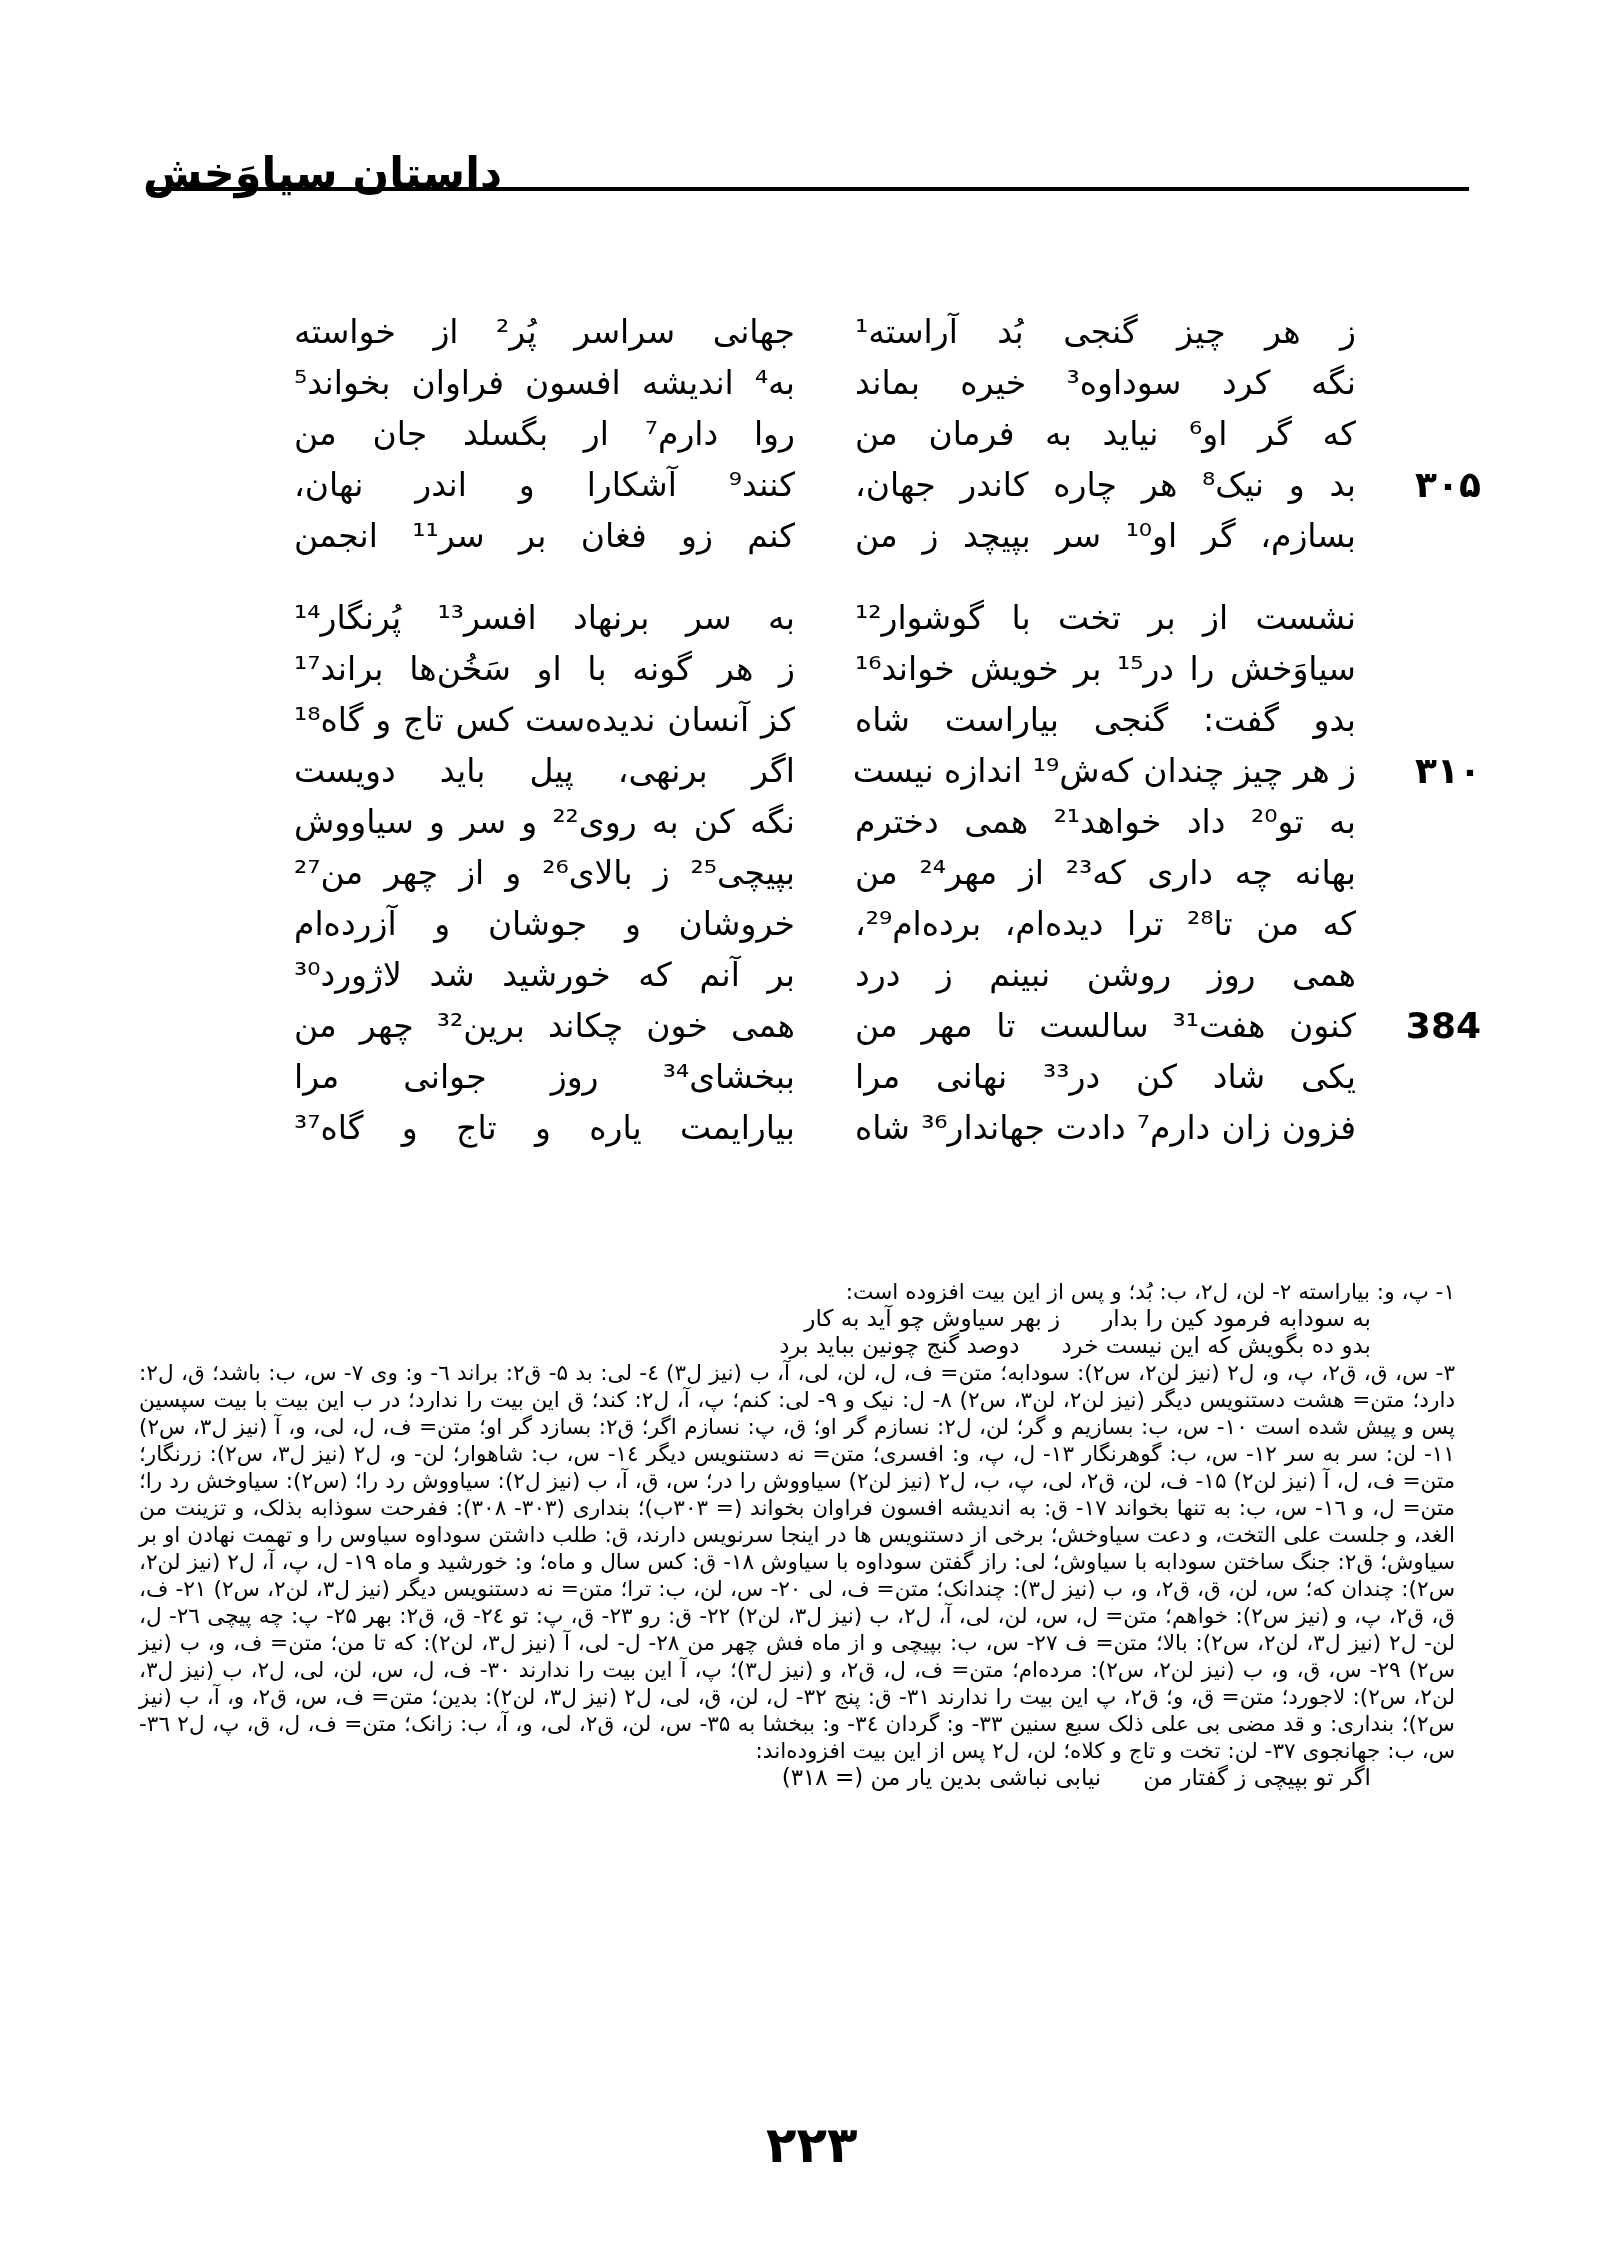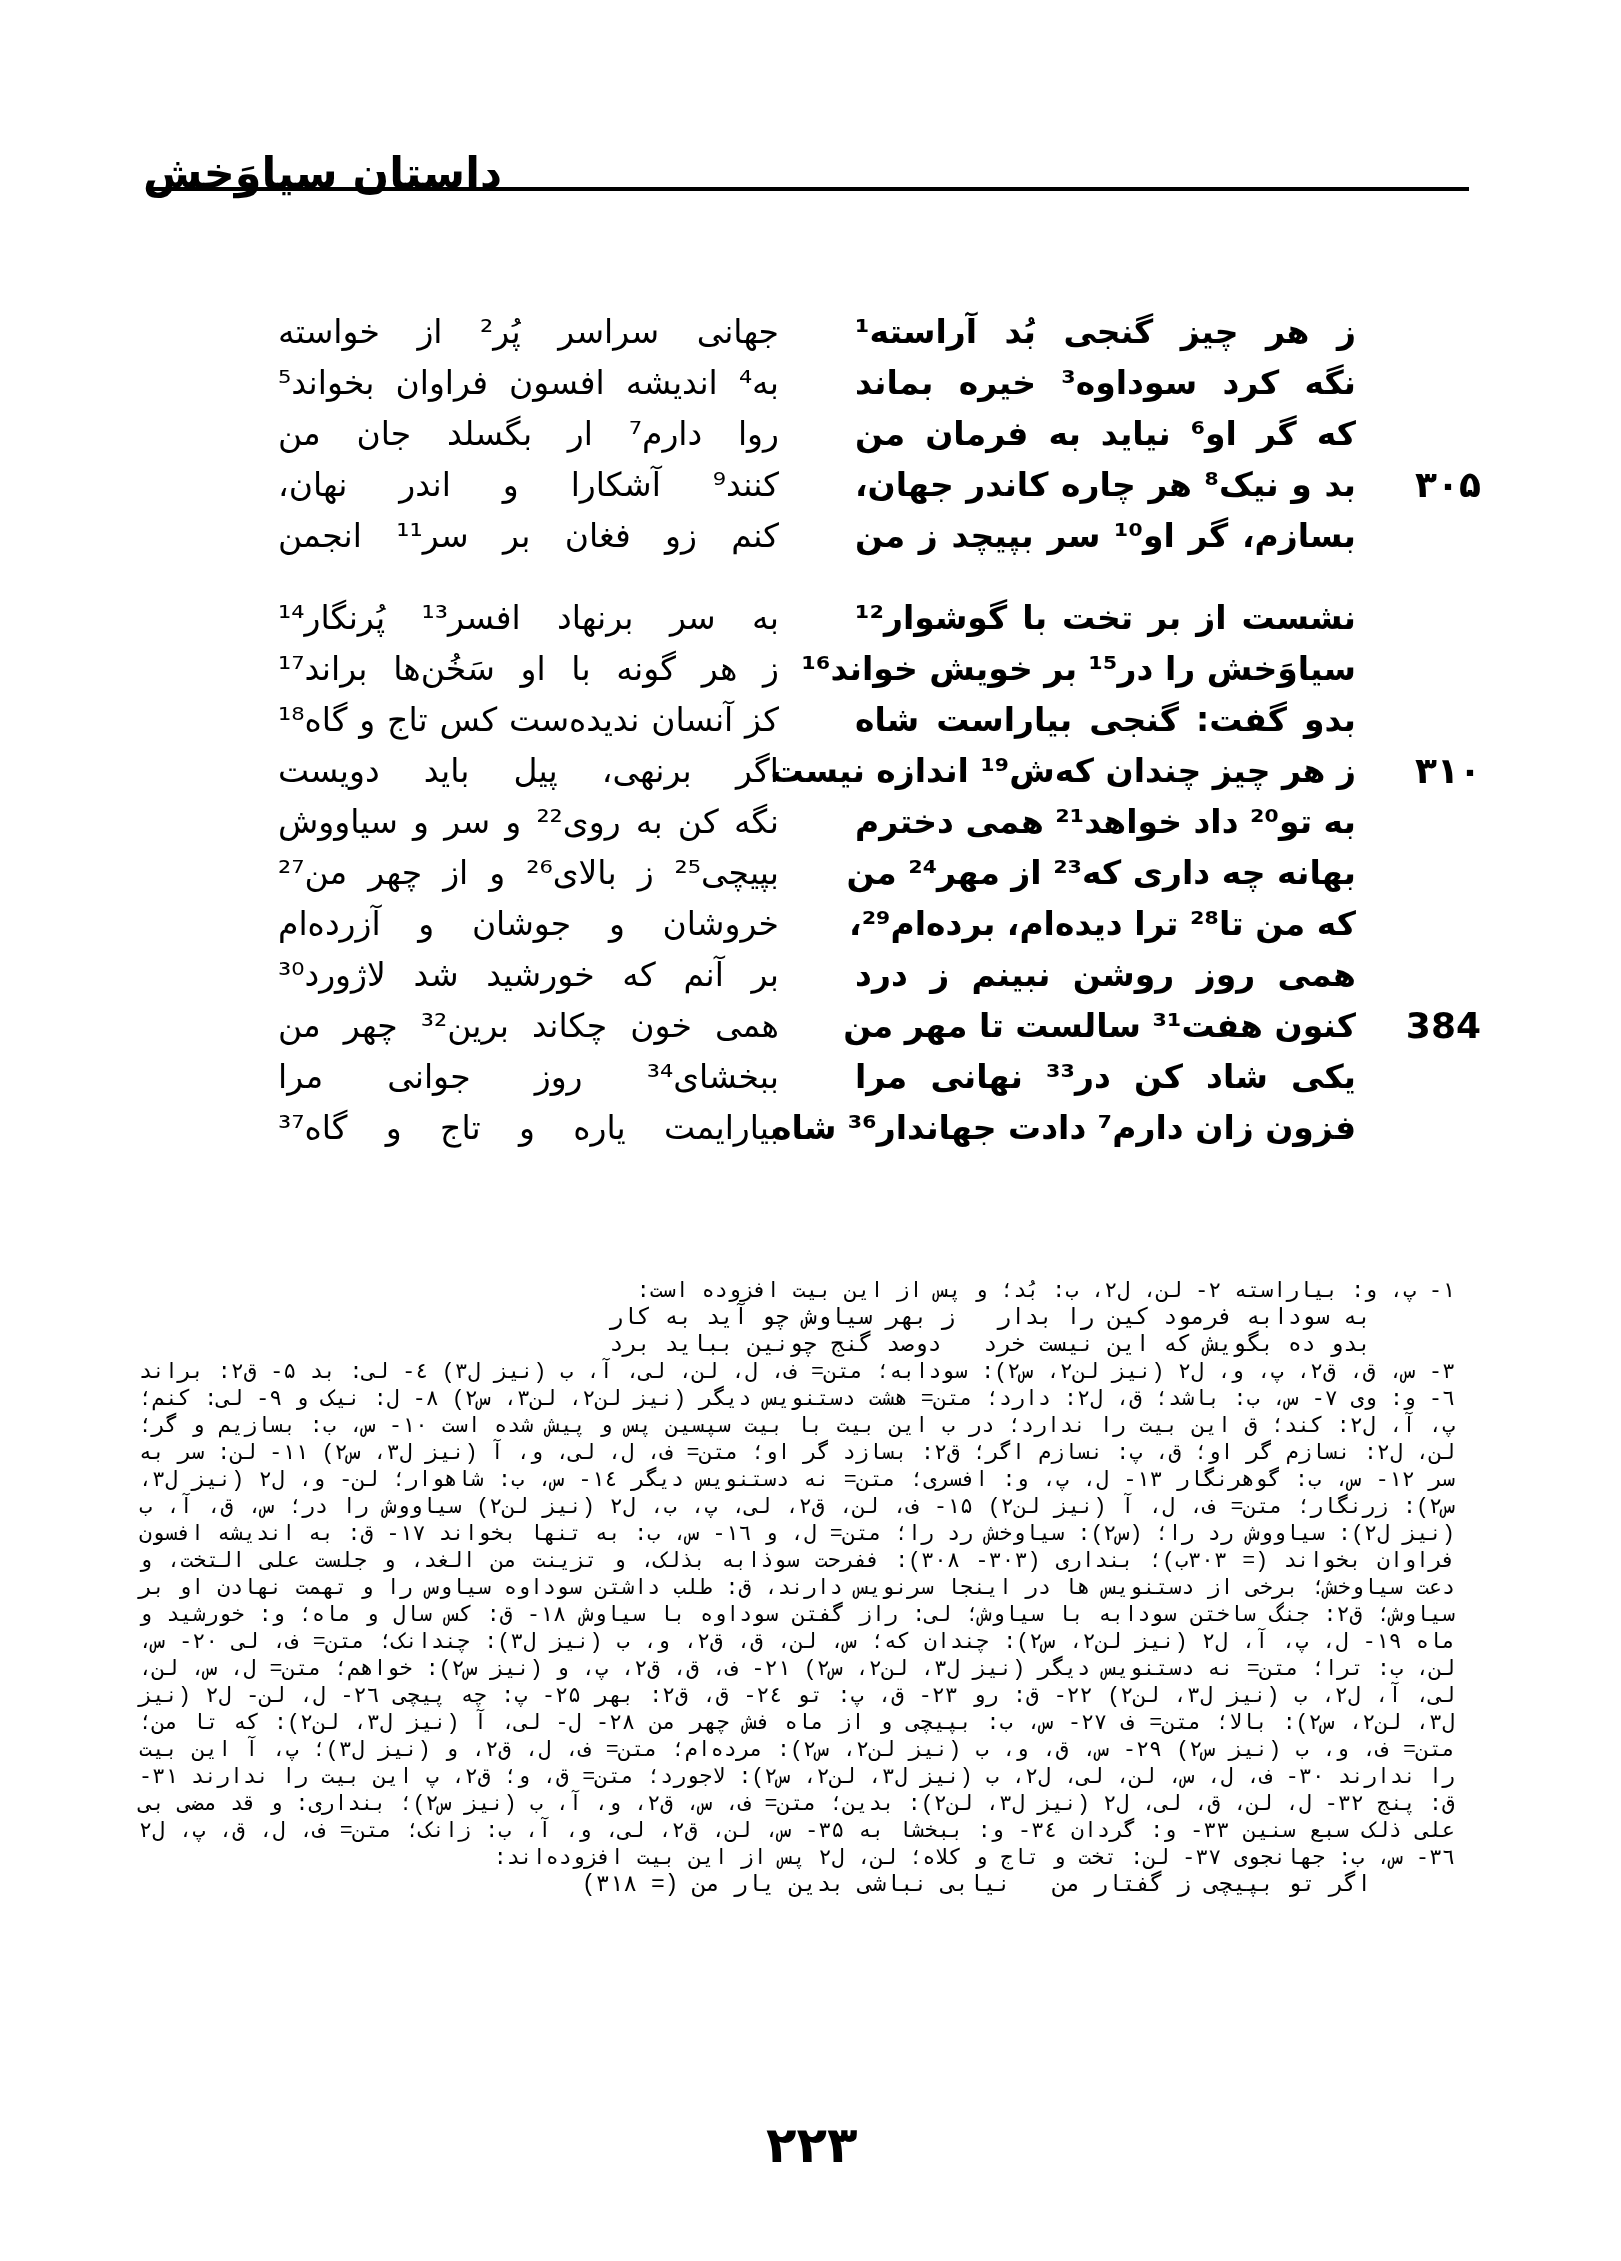--- a/index.html
+++ b/index.html
@@ -3,24 +3,24 @@
 <meta charset="utf-8">
 <style>
   html, body { margin:0; padding:0; background:#ffffff; }
   body { width:1621px; height:2261px; position:relative; overflow:hidden;
          font-family:"DejaVu Sans", sans-serif; color:#000; }
   .header { position:absolute; left:143px; top:148px; font-size:43px; font-weight:bold; direction:rtl; }
   .rule { position:absolute; left:146px; top:187px; width:1323px; height:3.5px; background:#000; }
   .stanza { position:absolute; right:265px; width:1142px; direction:rtl; }
   .couplet { display:flex; flex-direction:row; height:51px; align-items:center; position:relative; }
   .hemi { width:501px; font-size:33px; text-align:justify; text-align-last:justify; white-space:nowrap; }
-  .hemi.first { margin-left:76px;font-weight:bold; }
+  .hemi.first { margin-left:60px; }
   .vnum { position:absolute; right:-125px; font-size:36px; font-weight:bold; }
   .footnotes { position:absolute; left:139px; top:1278px; width:1316px; direction:rtl;
-               font-size:21.6px; line-height:27px; text-align:justify;font-family:Liberation Mono, monospace; }
+               font-size:21.6px; line-height:27px; text-align:justify; }
   .fn-verse { display:flex; justify-content:flex-start; gap:42px; padding-right:84px; font-size:23px; }
   .pagenum { position:absolute; left:766px; top:2116px; font-size:50px; font-weight:bold; }
 </style>
 </head>
 <body>
 
 <div class="header">داستان سیاوَخش</div>
 <div class="rule"></div>
 
 <div class="stanza" style="top:306px;">

